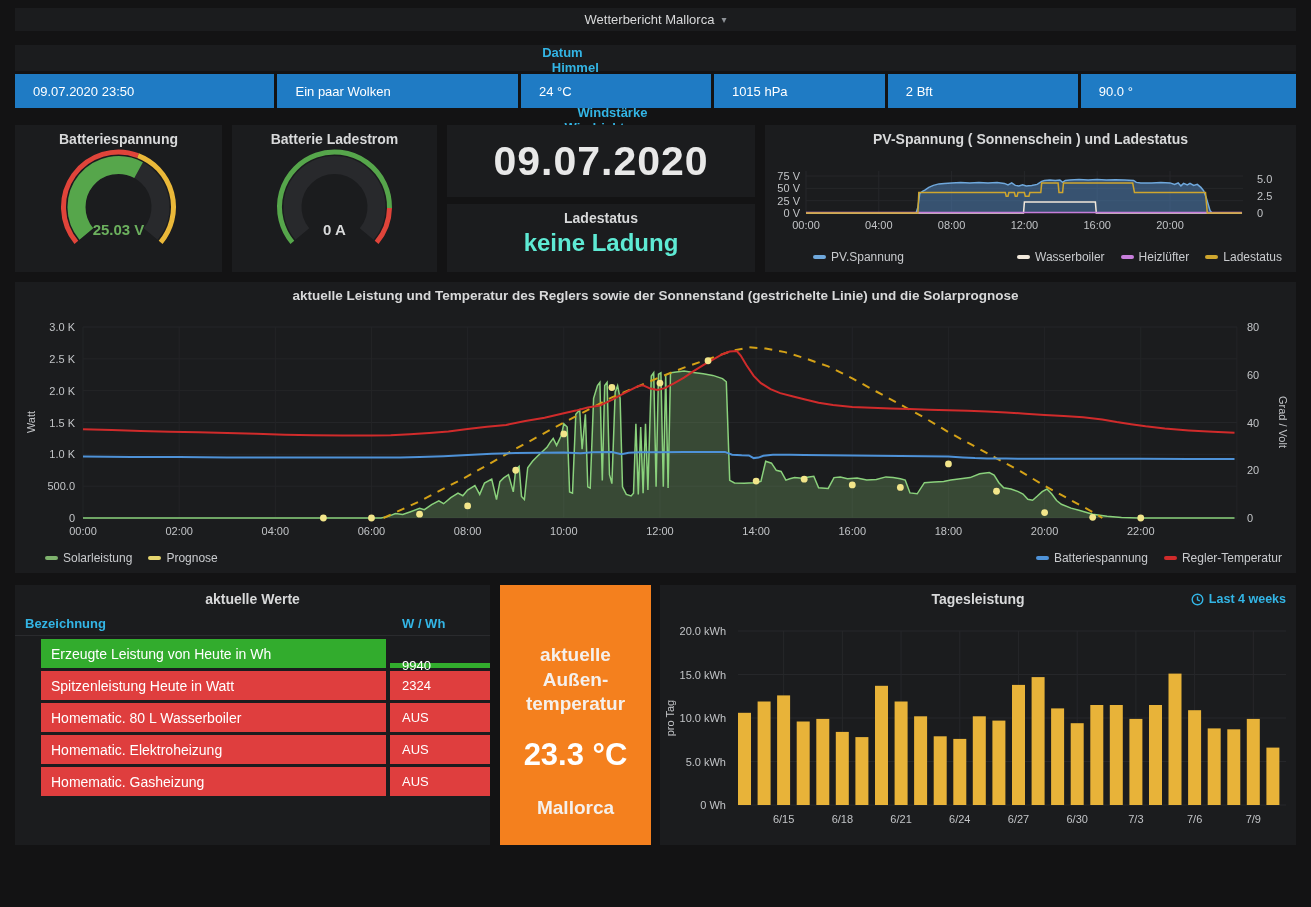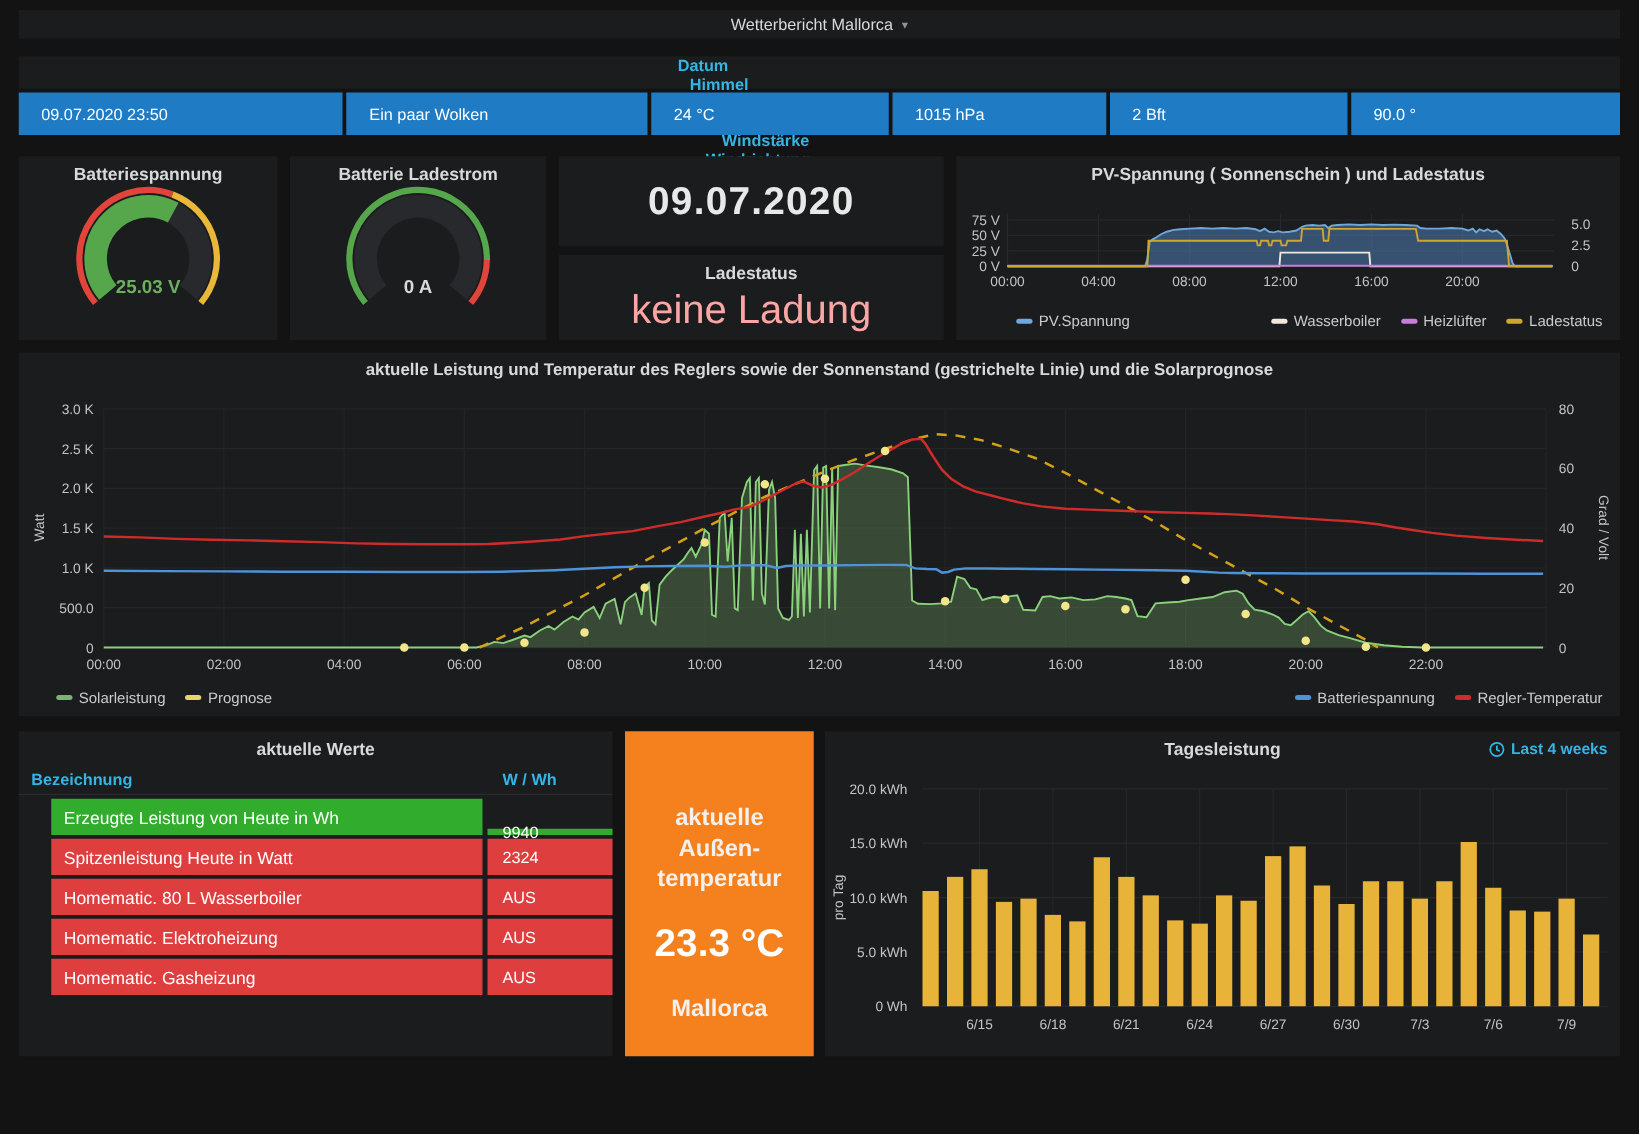--- a/index.html
+++ b/index.html
@@ -20,23 +20,23 @@
   .wt-c:last-child{margin-right:0;}
 
   
   #p-gauge1{left:15px;top:125px;width:207px;height:147px;}
   #p-gauge2{left:232px;top:125px;width:205px;height:147px;}
   .gauge-svg{position:absolute;left:50%;transform:translateX(-50%);top:22px;}
   .gauge-value{position:absolute;left:0;right:0;top:96px;text-align:center;font-weight:bold;font-size:15px;z-index:3;}
 
   
   #p-date{left:447px;top:125px;width:308px;height:72px;display:flex;align-items:center;justify-content:center;}
-  .date-value{font-size:31px;font-weight:bold;color:#E8E8E8;letter-spacing:1px;}
+  .date-value{font-size:41px;font-weight:bold;color:#E8E8E8;letter-spacing:1px;}
   #p-lade{left:447px;top:204px;width:308px;height:68px;text-align:center;}
-  .lade-value{font-size:32px;font-weight:normal;color:#fca5a5;margin-top:3px;}
+  .lade-value{font-size:24px;font-weight:bold;color:#5eead4;margin-top:3px;}
 
   
   #p-pv{left:765px;top:125px;width:531px;height:147px;}
   #p-main{left:15px;top:282px;width:1281px;height:291px;}
   #p-bars{left:660px;top:585px;width:636px;height:260px;}
   .chart-svg{position:absolute;left:0;top:0;}
   .legend{position:absolute;display:flex;gap:16px;font-size:12px;color:#C9CBCE;z-index:2;text-align:right;}
   .legend .item{display:flex;align-items:center;gap:5px;cursor:pointer;}
   .swatch{width:13px;height:4px;border-radius:2px;display:inline-block;}
   #pv-legend-left{left:48px;bottom:8px;}

